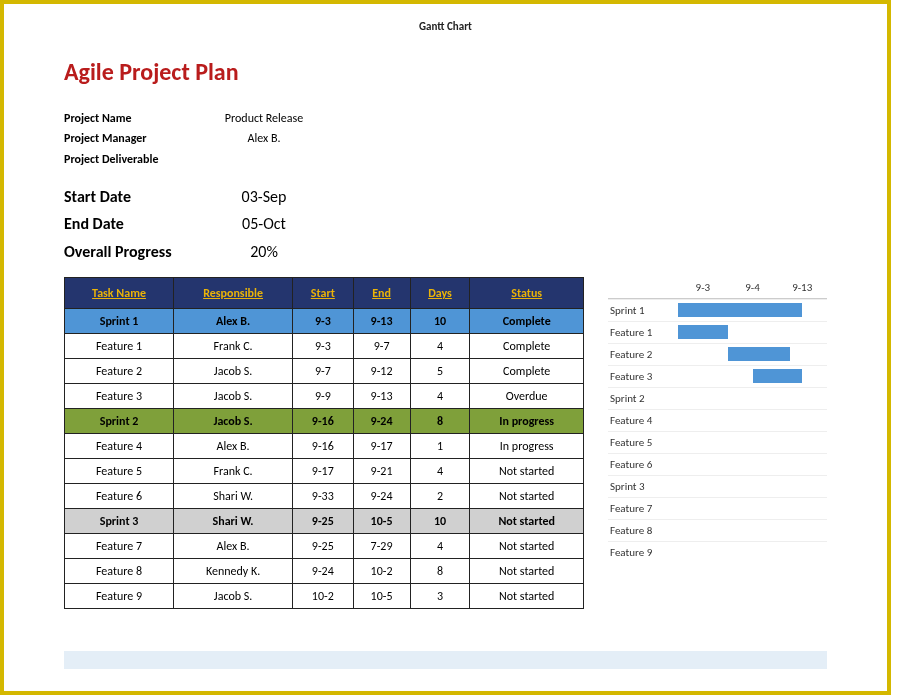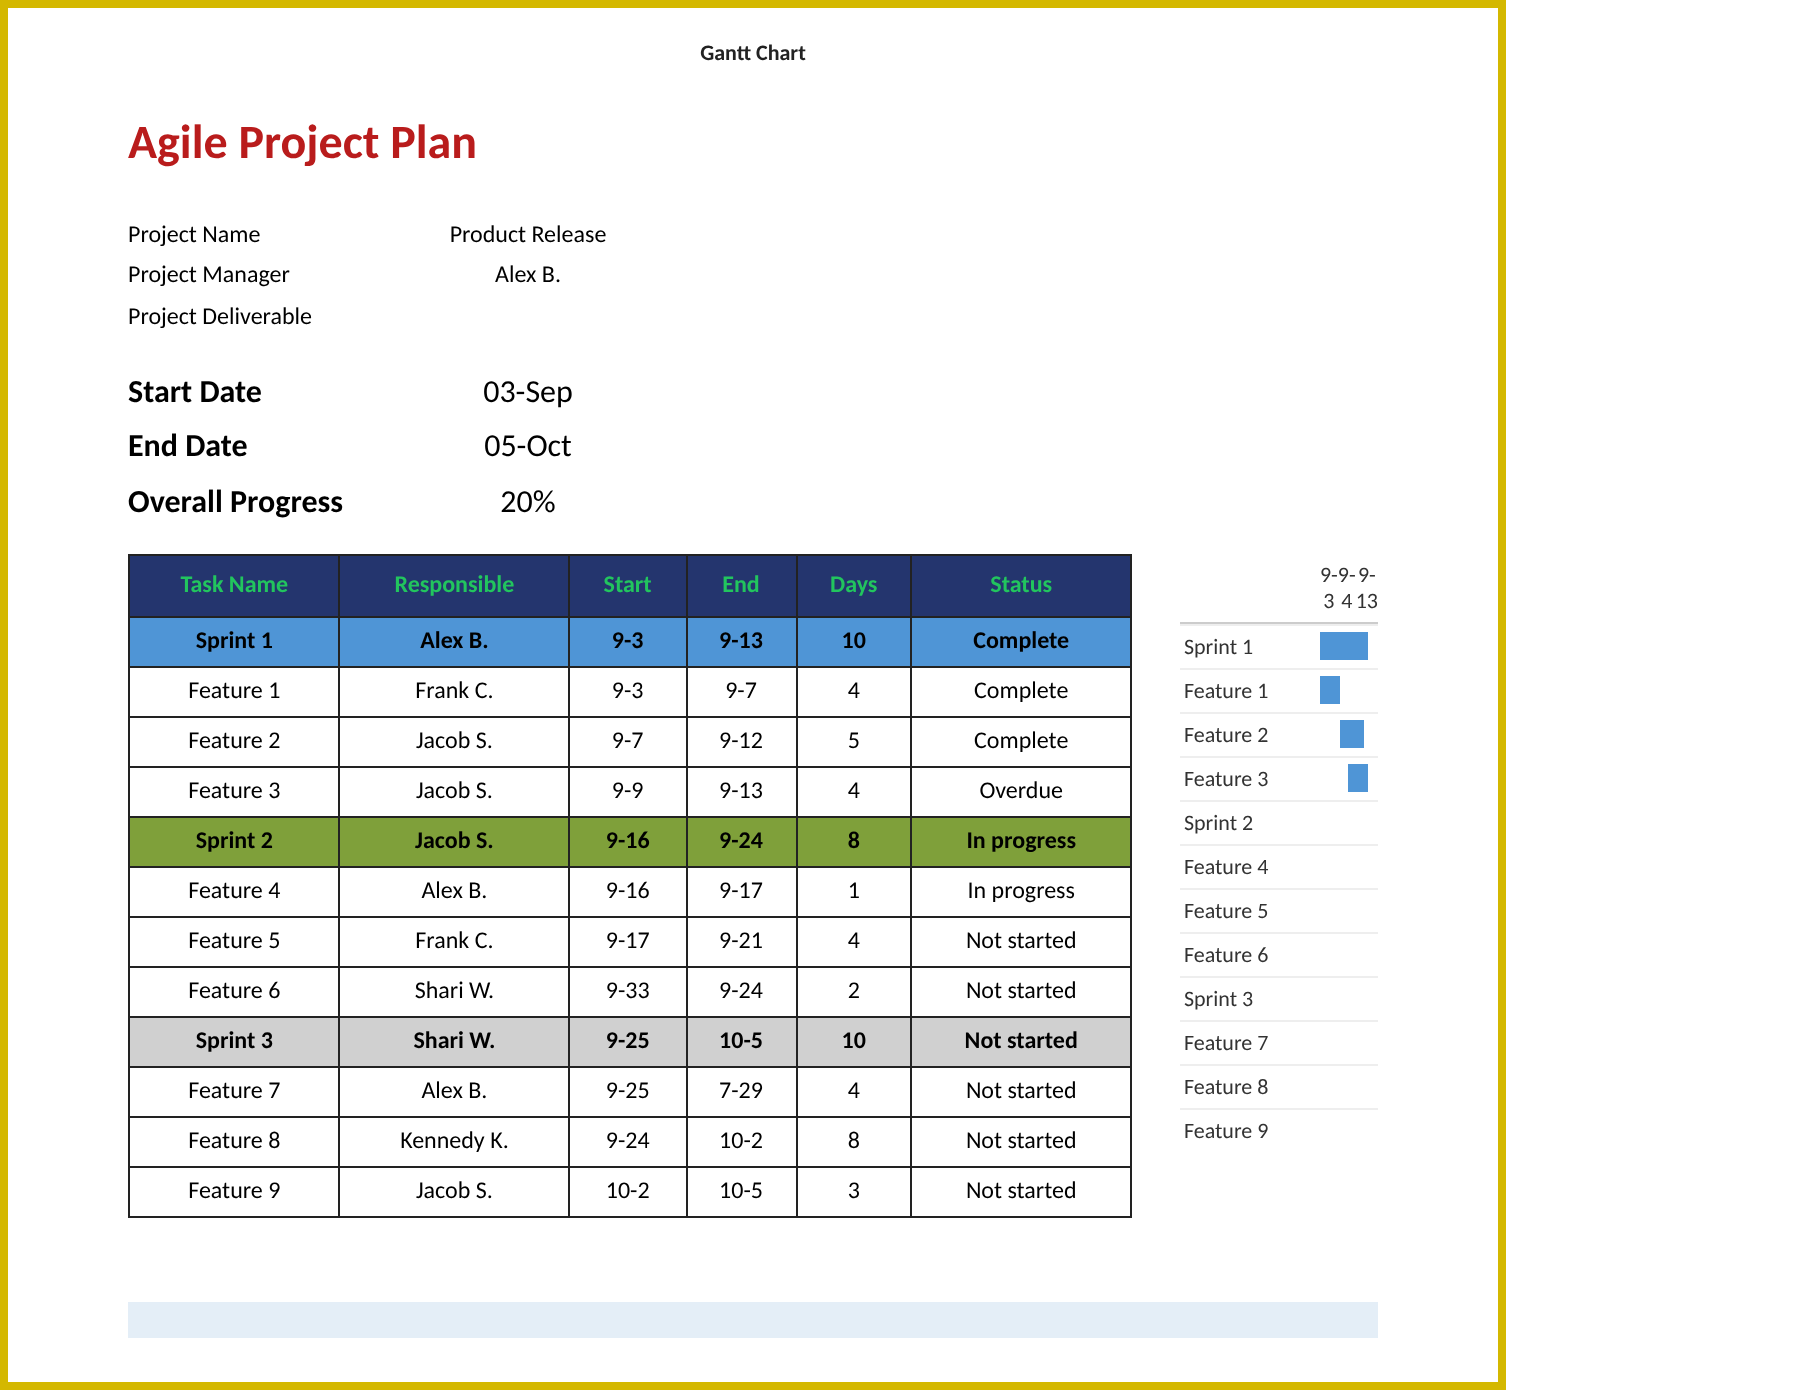--- a/index.html
+++ b/index.html
@@ -4,21 +4,21 @@
 <style>
   * { box-sizing: border-box; }
   body {
     margin: 0;
     padding: 0;
     font-family: Calibri, Arial, sans-serif;
     background: #fff;
   }
   .outer {
     border: 4px solid #d4b800;
-    width: 753px;
+    width: 891px;
     height: 695px;
     position: relative;
     padding: 16px 60px 24px 60px;
     background: #fff;
   }
   .doc-title {
     text-align: center;
     font-size: 11px;
     font-weight: bold;
     color: #222;
@@ -31,21 +31,21 @@
     margin: 20px 0 22px 0;
     letter-spacing: 0px;
   }
   .meta {
     display: grid;
     grid-template-columns: 140px 120px;
     font-size: 12px;
     line-height: 1.7;
     margin-bottom: 14px;
   }
-  .meta .lbl { font-weight: normal; }
+  .meta .lbl { font-weight: bold; }
   .meta .val { text-align: center; }
   .meta-block2 {
     display: grid;
     grid-template-columns: 140px 120px;
     font-size: 16px;
     line-height: 1.7;
     margin-bottom: 12px;
   }
   .meta-block2 .lbl { font-weight: bold; }
   .meta-block2 .val { text-align: center; }
@@ -54,24 +54,25 @@
     gap: 24px;
     align-items: flex-start;
   }
   table.task {
     border-collapse: collapse;
     width: 520px;
     font-size: 12px;
   }
   table.task th {
     background: #24356e;
-    color: #22c55e;
+    color: #eab308;
     font-weight: bold;
     padding: 8px 6px;
     border: 1px solid #222;
+    text-decoration: underline;
   }
   table.task td {
     border: 1px solid #222;
     padding: 5px 6px;
     text-align: center;
   }
   .row-sprint1 td { background: #4f95d6; font-weight: bold; }
   .row-sprint2 td { background: #7fa03a; font-weight: bold; }
   .row-sprint3 td { background: #d0d0d0; font-weight: bold; }
   .gantt {

